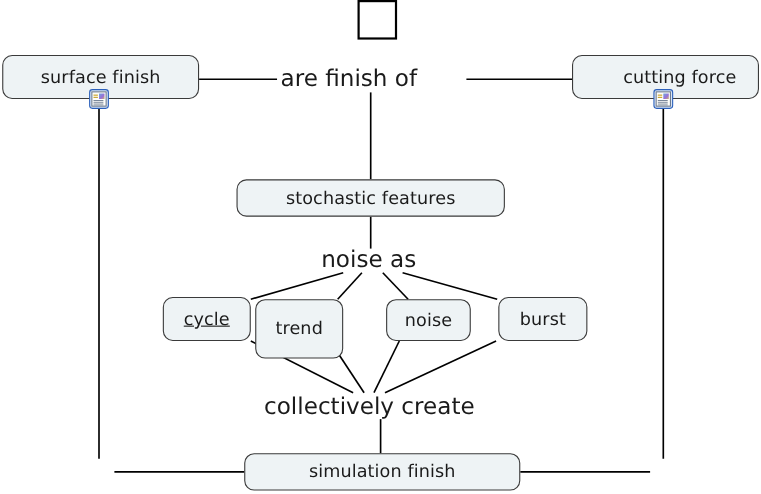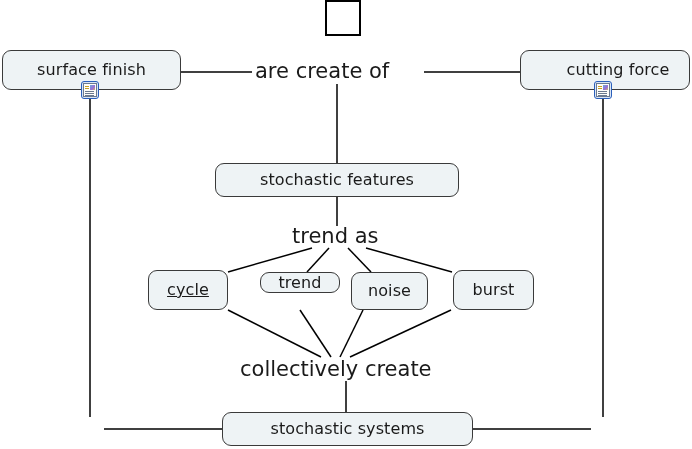--- a/index.html
+++ b/index.html
@@ -170,43 +170,43 @@
     <div class="page">
       <div class="thumb"></div>
       <div class="ln l1"></div>
       <div class="ln l2"></div>
       <div class="ln l3"></div>
       <div class="ln l4"></div>
       <div class="ln l5"></div>
     </div>
   </div>
 
-  <div class="edge-label" style="left:252px; top:61px;">are create of</div>
+  <div class="edge-label" style="left:252px; top:61px;">are finish of</div>
 
   <div class="node" style="left:215px; top:163px; width:244px; height:34px;">
     <span class="node-label">stochastic features</span>
   </div>
 
-  <div class="edge-label" style="left:289px; top:226px;">trend as</div>
+  <div class="edge-label" style="left:289px; top:226px;">noise as</div>
 
   <div class="node" style="left:148px; top:270px; width:80px; height:40px;text-decoration:underline;">
     <span class="node-label">cycle</span>
   </div>
-  <div class="node" style="left:260px; top:272px; width:80px; height:21px;justify-content:center;">
+  <div class="node" style="left:232px; top:272px; width:80px; height:54px;justify-content:center;">
     <span class="node-label">trend</span>
   </div>
   <div class="node" style="left:453px; top:270px; width:81px; height:40px;">
     <span class="node-label">burst</span>
   </div>
   <div class="node" style="left:351px; top:272px; width:77px; height:38px;">
     <span class="node-label">noise</span>
   </div>
 
   <div class="edge-label" style="left:237px; top:359px;">collectively create</div>
 
   <div class="node" style="left:222px; top:412px; width:251px; height:34px;">
-    <span class="node-label">stochastic systems</span>
+    <span class="node-label">simulation finish</span>
   </div>
 
   <div class="corner-label" style="left:77px; top:418px;">of</div>
   <div class="corner-label" style="left:591px; top:418px;">of</div>
 
 </div>
 
 </body></html>

